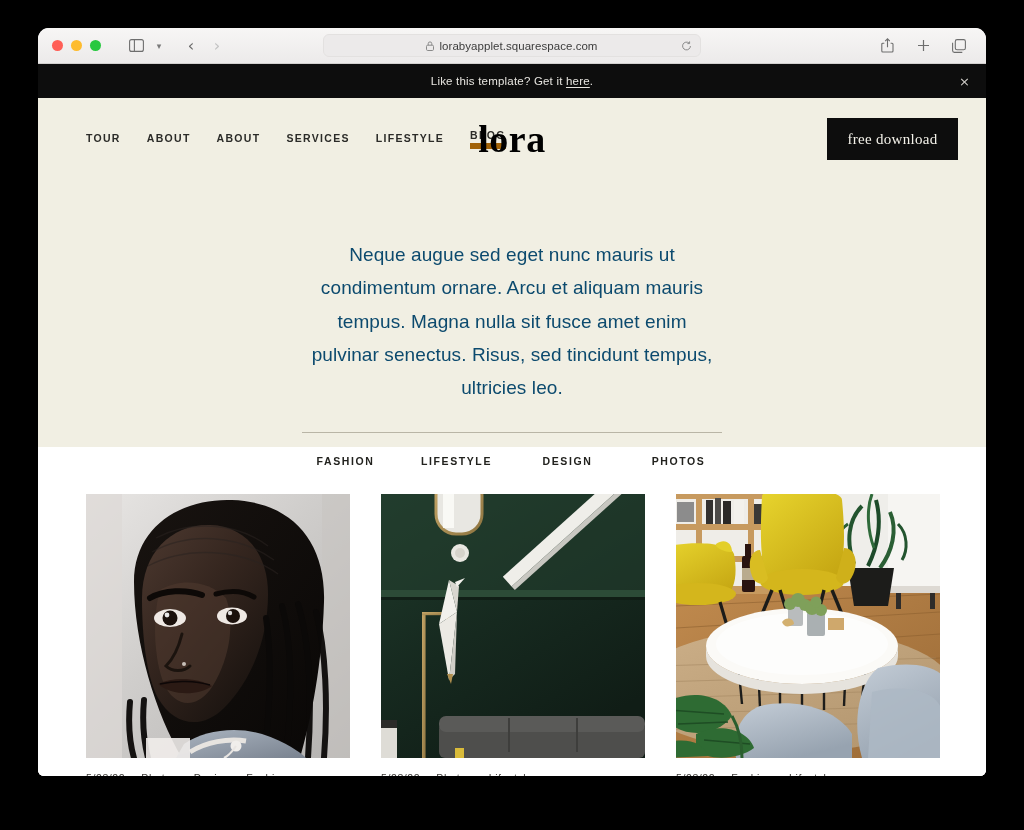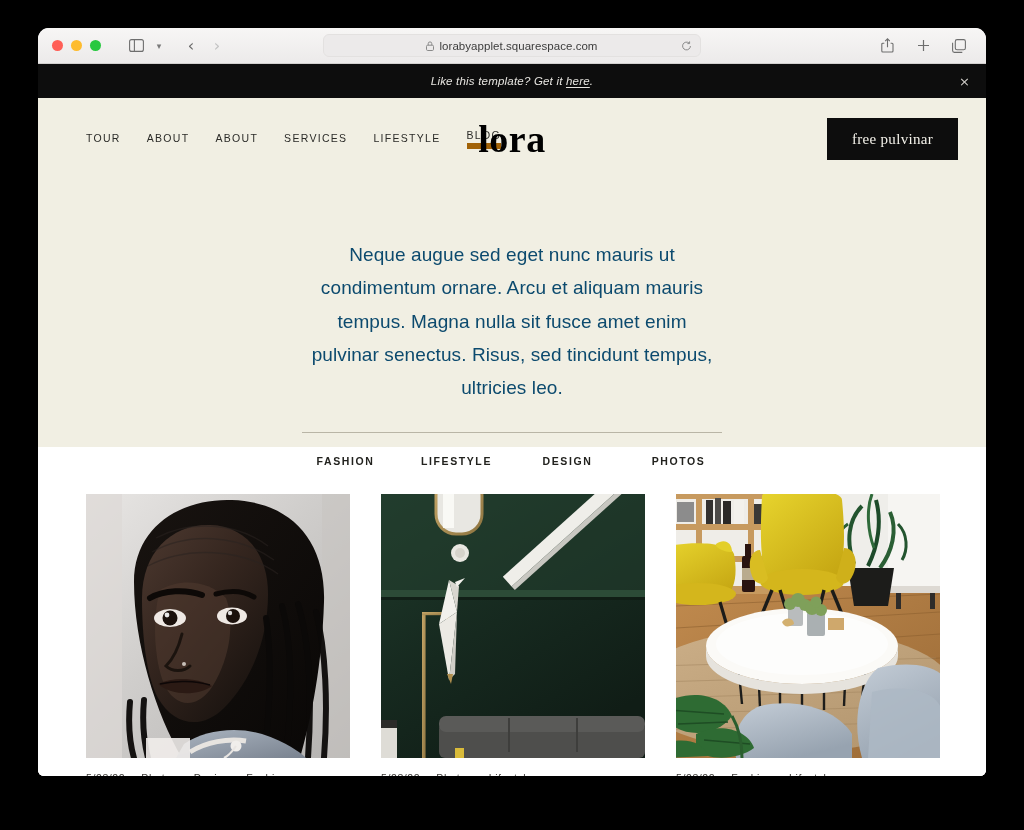--- a/index.html
+++ b/index.html
@@ -102,21 +102,20 @@
     position: relative;
     height: 34px;
     background: #0d0d0d;
     display: flex; align-items: center; justify-content: center;
   }
   .banner-text {
     color: #e7e5e0;
     font-size: 11.5px;
     letter-spacing: 0.2px;
     font-family: "Liberation Sans", sans-serif;
-    font-style: italic;
   }
   .banner-link {
     color: #e7e5e0;
     text-decoration: underline;
     text-underline-offset: 2px;
   }
   .banner-close {
     position: absolute; right: 16px; top: 50%;
     transform: translateY(-50%);
     color: #cfcdc8; font-size: 13px; line-height: 1;
@@ -143,21 +142,21 @@
     display: flex; align-items: center;
     padding: 0 28px 0 48px;
     position: relative;
   }
 
   .navlinks { display: flex; align-items: center; gap: 26px; }
   .navlink {
     font-size: 10.5px;
     letter-spacing: 1.3px;
     color: #2b2b28;
-    font-weight: 400;
+    font-weight: 700;
     font-family: "Liberation Sans", sans-serif;
     text-decoration: none;
     padding-bottom: 2px;
   }
   .navlink.active {
     border-bottom: 6px solid #a16207;
   }
 
   .brand {
     position: absolute;
@@ -338,21 +337,21 @@
             <a class="navlink" href="#">TOUR</a>
             <a class="navlink" href="#">ABOUT</a>
             <a class="navlink" href="#">ABOUT</a>
             <a class="navlink" href="#">SERVICES</a>
             <a class="navlink" href="#">LIFESTYLE</a>
             <a class="navlink active" href="#">BLOG</a>
           </div>
 
           <div class="brand">lora</div>
 
-          <button class="cta">free pulvinar</button>
+          <button class="cta">free download</button>
         </div>
 
         <div class="hero-body">
           <p class="hero-sub">Neque augue sed eget nunc mauris ut condimentum ornare. Arcu et aliquam mauris tempus. Magna nulla sit fusce amet enim pulvinar senectus. Risus, sed tincidunt tempus, ultricies leo.</p>
           <div class="divider"></div>
           <div class="cats">
             <a class="cat" href="#">FASHION</a>
             <a class="cat" href="#">LIFESTYLE</a>
             <a class="cat" href="#">DESIGN</a>
             <a class="cat" href="#">PHOTOS</a>

